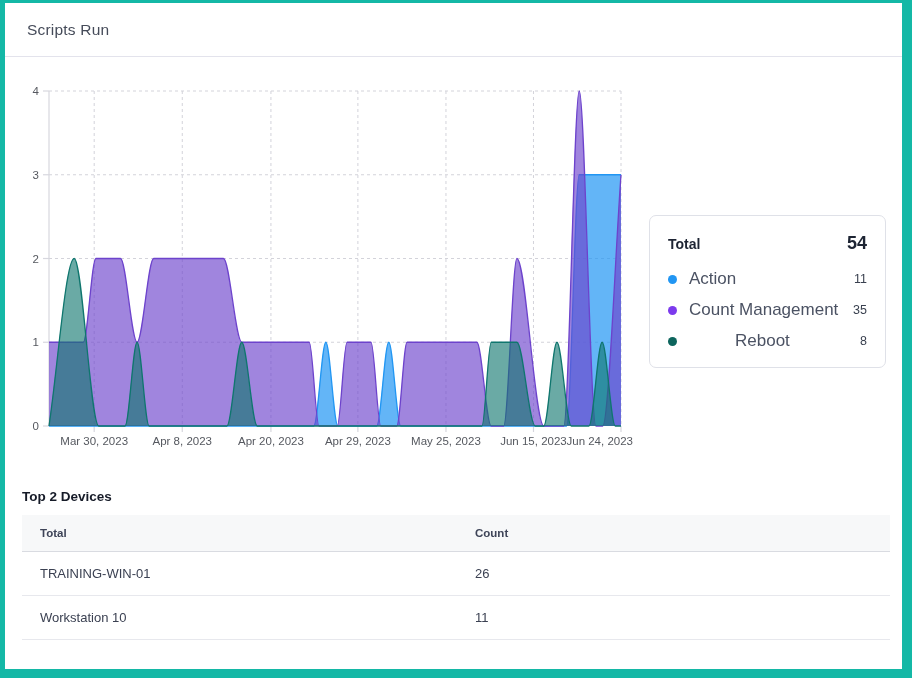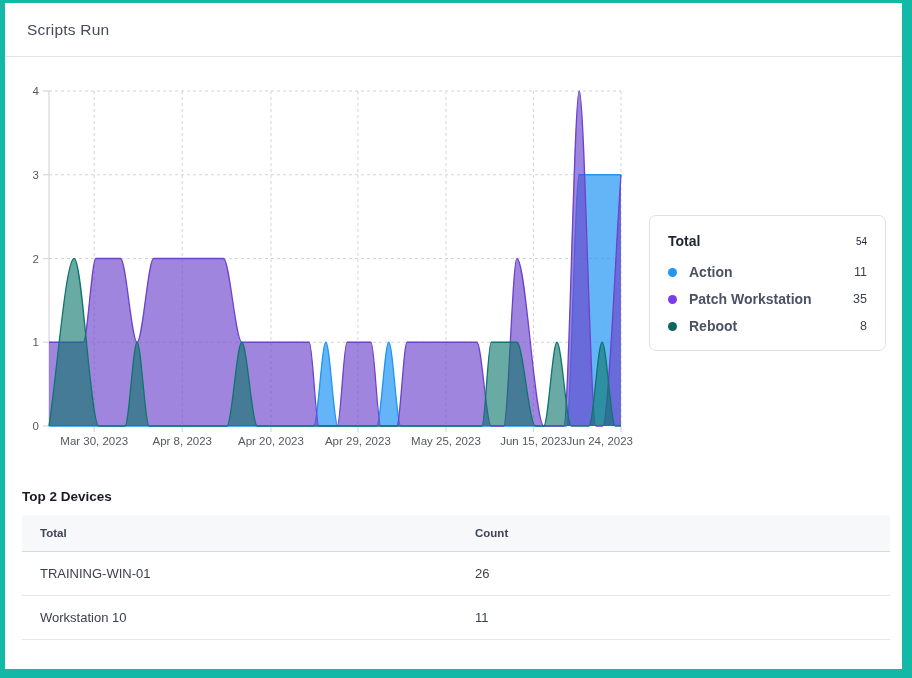--- a/index.html
+++ b/index.html
@@ -6,25 +6,25 @@
   .frame{width:912px;height:678px;background:#14b8a6;box-sizing:border-box;
          padding:3px 10px 23px 5px;font-family:"Liberation Sans", sans-serif;}
   .content{position:relative;width:897px;height:666px;background:#fff;overflow:hidden;}
   .card-header{height:54px;border-bottom:1.5px solid #e3e3ec;display:flex;align-items:center;padding-left:22px;box-sizing:border-box;}
   .card-title{font-size:15.5px;color:#454b59;letter-spacing:.2px;}
   .chart-wrap{position:absolute;top:80px;left:12px;width:648px;height:372px;}
   .legend-card{position:absolute;top:212px;left:644px;width:237px;box-sizing:border-box;
                border:1px solid #dfe1e8;border-radius:7px;background:#fff;padding:17px 18px 14px 18px;}
   .legend-total{display:flex;justify-content:space-between;align-items:center;margin-bottom:15px;}
   .legend-total .lbl{font-size:14px;font-weight:700;color:#1d2433;}
-  .legend-total .val{font-size:10px;font-weight:400;color:#1d2433;}
+  .legend-total .val{font-size:18px;font-weight:700;color:#1d2433;}
   .legend-item{display:flex;align-items:center;margin:0 0 11px 0;cursor:pointer;}
-  .legend-item:last-child{margin-bottom:2px;}
+  .legend-item:last-child{margin-bottom:2px;gap:46px;}
   .legend-dot{width:9px;height:9px;border-radius:50%;flex:0 0 9px;margin-right:12px;}
-  .legend-item .lbl{font-size:14px;color:#4b5263;flex:1;font-weight:bold;}
+  .legend-item .lbl{font-size:17px;color:#4b5263;flex:1;}
   .legend-item .val{font-size:12.5px;color:#39404f;}
   .devices-heading{position:absolute;top:486px;left:17px;font-size:13.5px;font-weight:700;color:#161b28;}
   .devices-table{position:absolute;top:512px;left:17px;width:868px;border-collapse:collapse;table-layout:fixed;}
   .devices-table th{background:#f7f8f9;border-bottom:1px solid #d9dbe1;text-align:left;
                     font-size:11.5px;font-weight:700;color:#3e4458;padding:12px 0 12px 18px;}
   .devices-table th.count-col{padding-left:0;}
   .devices-table td{border-bottom:1px solid #e7e8ed;font-size:13px;color:#3b4152;padding:14px 0 14px 18px;}
   .devices-table td.count-col{padding-left:0;}
   .devices-table tr{cursor:pointer;}
   svg text{font-family:"Liberation Sans", sans-serif;}
@@ -92,21 +92,21 @@
         <span class="val">54</span>
       </div>
       <div id="legend-items">
           <div class="legend-item">
             <span class="legend-dot" style="background: rgb(33, 150, 243);"></span>
             <span class="lbl">Action</span>
             <span class="val">11</span>
           </div>
           <div class="legend-item">
             <span class="legend-dot" style="background: rgb(124, 58, 237);"></span>
-            <span class="lbl">Patch Workstation</span>
+            <span class="lbl">Count Management</span>
             <span class="val">35</span>
           </div>
           <div class="legend-item">
             <span class="legend-dot" style="background: rgb(13, 101, 93);"></span>
             <span class="lbl">Reboot</span>
             <span class="val">8</span>
           </div>
         </div>
     </div>
 

